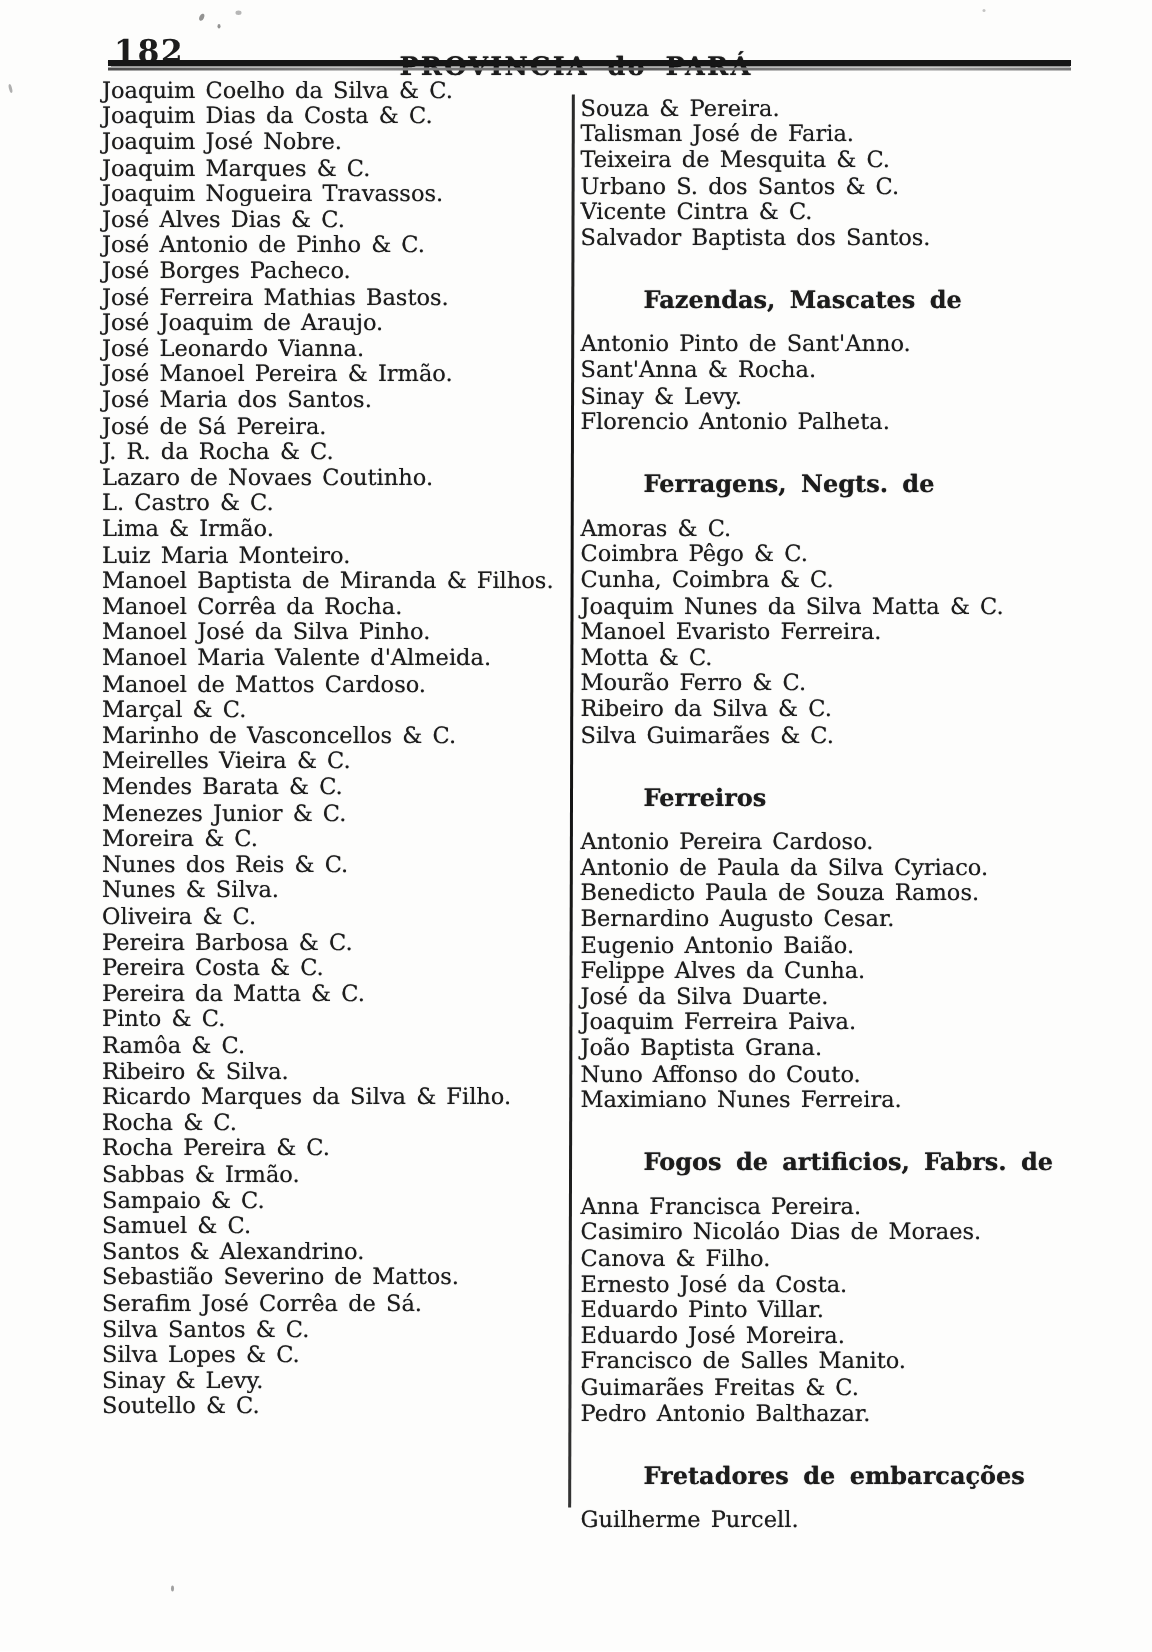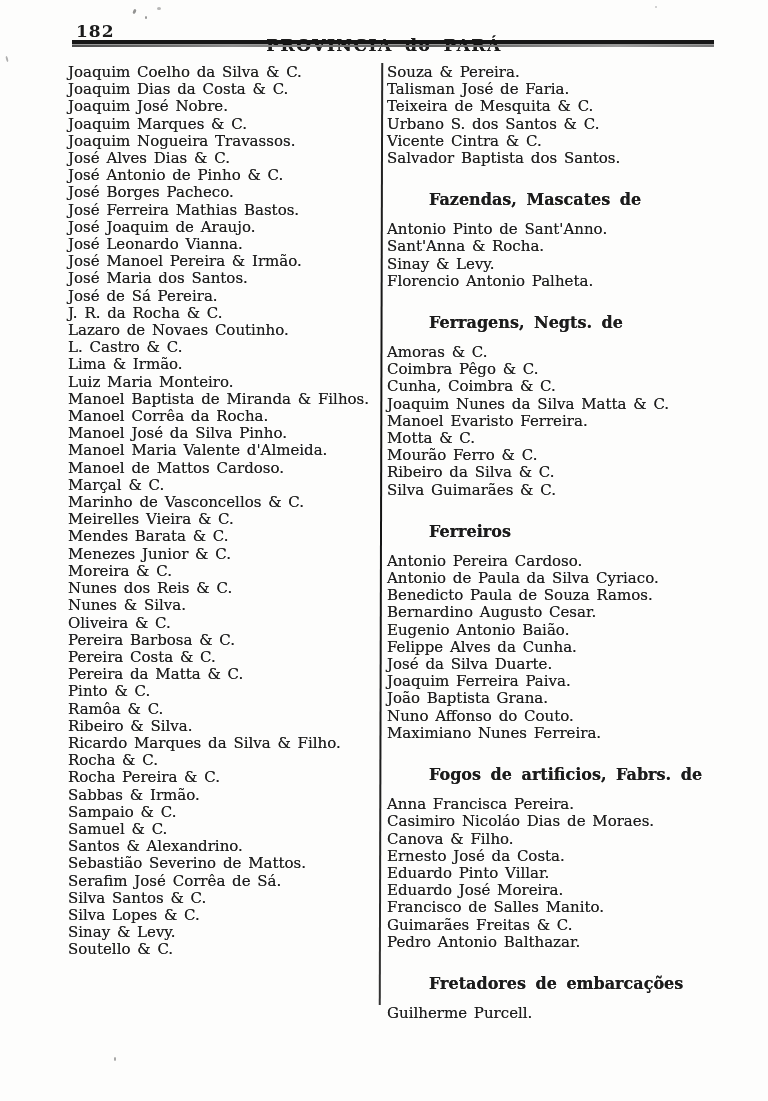--- a/index.html
+++ b/index.html
@@ -5,33 +5,33 @@
   html,body{margin:0;padding:0;background:#ffffff;}
   body{width:768px;height:1101px;overflow:hidden;}
   .page{
     position:relative;width:768px;height:1101px;
     background:#fdfdfc;
     font-family:"DejaVu Serif","Liberation Serif",serif;
     color:#1c1c1c;
   }
   .page-number{
     position:absolute;left:76px;top:21px;
-    font-size:17px;font-weight:bold;letter-spacing:1px;
+    font-size:21px;font-weight:bold;letter-spacing:1px;
   }
   .page-title{
     position:absolute;left:0;right:0;top:19px;margin:16px;
     text-align:center;font-size:17px;font-weight:bold;
     letter-spacing:1.5px;word-spacing:5px;
     text-shadow:0 0 0.6px rgba(10,10,10,.85);
   }
   .header-rule{position:absolute;left:72px;top:40px;width:642px;height:8px;}
   .rule-main{height:3.5px;background:#161616;box-shadow:0 0.5px 0.5px rgba(0,0,0,.4);}
   .rule-sub{margin-top:1.5px;height:1.5px;
     background:linear-gradient(90deg,#4a4a4a,#8a8a8a 25%,#5a5a5a 55%,#9a9a9a 85%,#777);}
-  .left-column{position:absolute;left:68px;top:64px;width:310px;}
+  .left-column{position:absolute;left:68px;top:52px;width:310px;}
   .right-column{position:absolute;left:387px;top:64px;width:331px;}
   .column-divider{
     position:absolute;left:380px;top:63px;width:2px;height:942px;
     background:linear-gradient(#2b2b2b,#101010 35%,#1d1d1d 75%,#343434);
     transform:rotate(0.15deg);
   }
   .entry{
     font-size:15px;line-height:17.2px;white-space:nowrap;word-spacing:2px;
     text-shadow:0 0 0.5px rgba(25,25,25,.65);
   }

